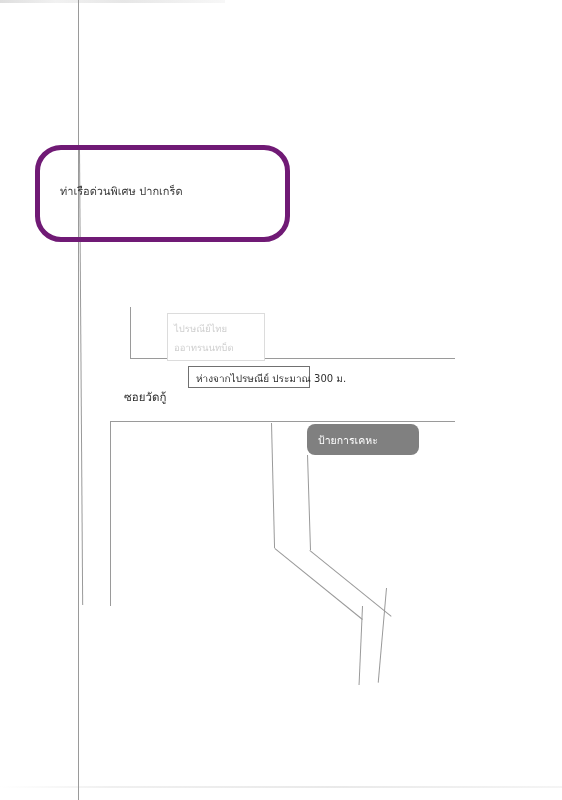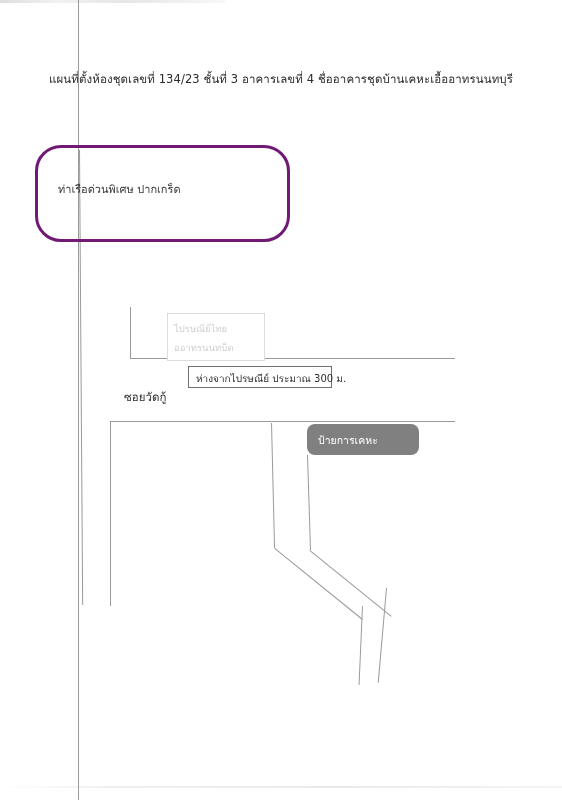--- a/index.html
+++ b/index.html
@@ -58,21 +58,21 @@
   .diag {
     position: absolute;
     height: 1px;
     background: #9a9a9a;
     transform-origin: 0 0;
   }
 
   
   .round-box {
     position: absolute;
-    border: 3px solid #701a75;
+    border: 5px solid #701a75;
     border-radius: 22px;
     background: transparent;
     box-sizing: border-box;
   }
   .round-box .bx-label {
     position: absolute;
     color: #3a3a3a;
     font-size: 11px;
     white-space: nowrap;
   }
@@ -107,21 +107,21 @@
     left: 6px;
     color: #cfcfcf;
     font-size: 9.5px;
     white-space: nowrap;
   }
   .post-box .pb-line-1 { top: 7px; }
   .post-box .pb-line-2 { top: 26px; }
 
   .distance-box {
     position: absolute;
-    left: 188px; top: 366px; width: 144px; height: 22px;
+    left: 188px; top: 366px; width: 122px; height: 22px;
     border: 1px solid #707070;
     background: #ffffff;
     box-sizing: border-box;
   }
   .distance-box .db-label {
     position: absolute;
     left: 7px; top: 4px;
     color: #2f2f2f;
     font-size: 10px;
     white-space: nowrap;
@@ -151,21 +151,20 @@
   }
 </style>
 </head>
 <body>
 
 <div id="page">
 
   <div class="scan-noise-top"></div>
   <div class="scan-noise-bottom"></div>
 
-  <div class="title-line title-line-1">แผนที่ตั้งห้องชุดเลขที่  134/23 ชั้นที่ 3 อาคารเลขที่ 4  ชื่ออาคารชุดบ้านเคหะเอื้ออาทรนนทบุรี</div>
 
   <div class="line vline" style="left:78px; top:0px; height:800px;"></div>
 
   <div class="diag" style="left:80px; top:150px; width:455px;
         transform: rotate(89.6deg);"></div>
 
   <div class="line hline" style="left:130px; top:358px; width:325px;"></div>
 
   <div class="line vline" style="left:130px; top:307px; height:52px;"></div>
 

